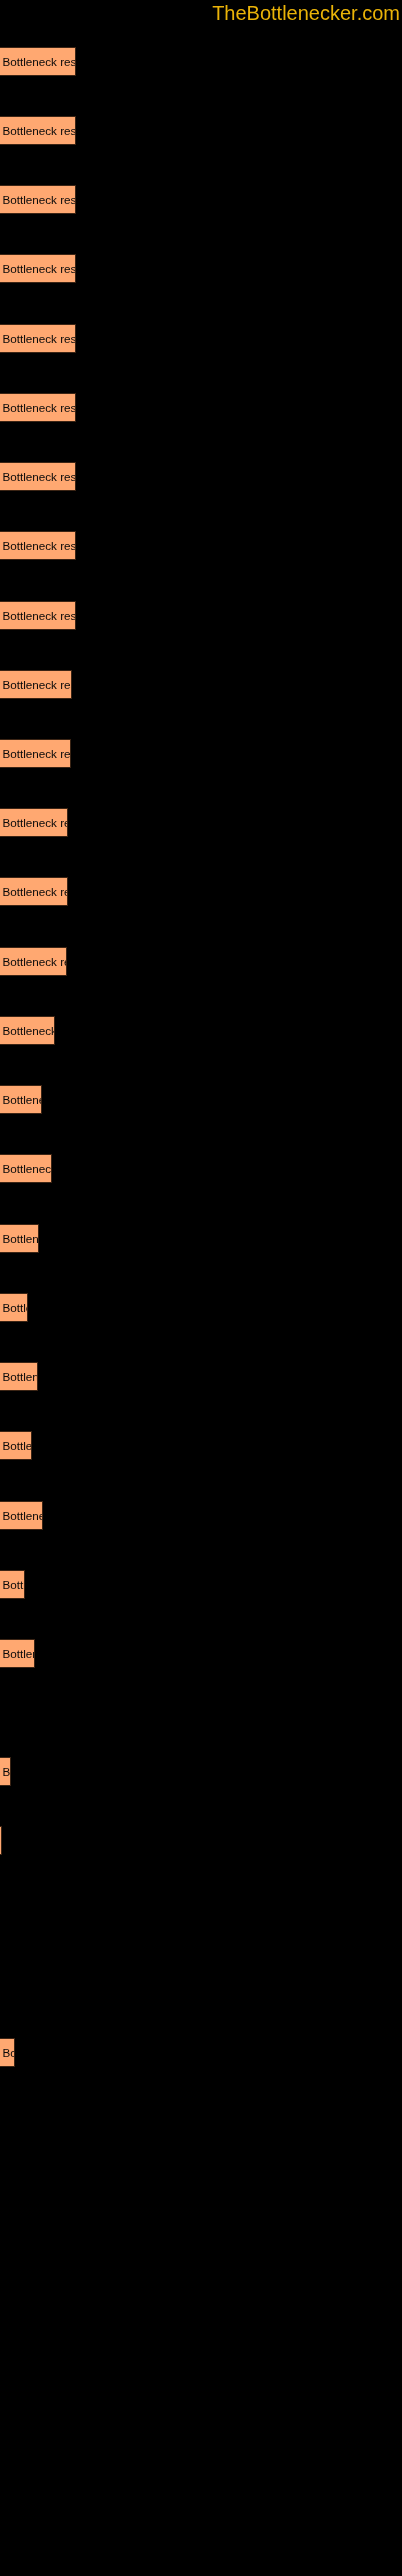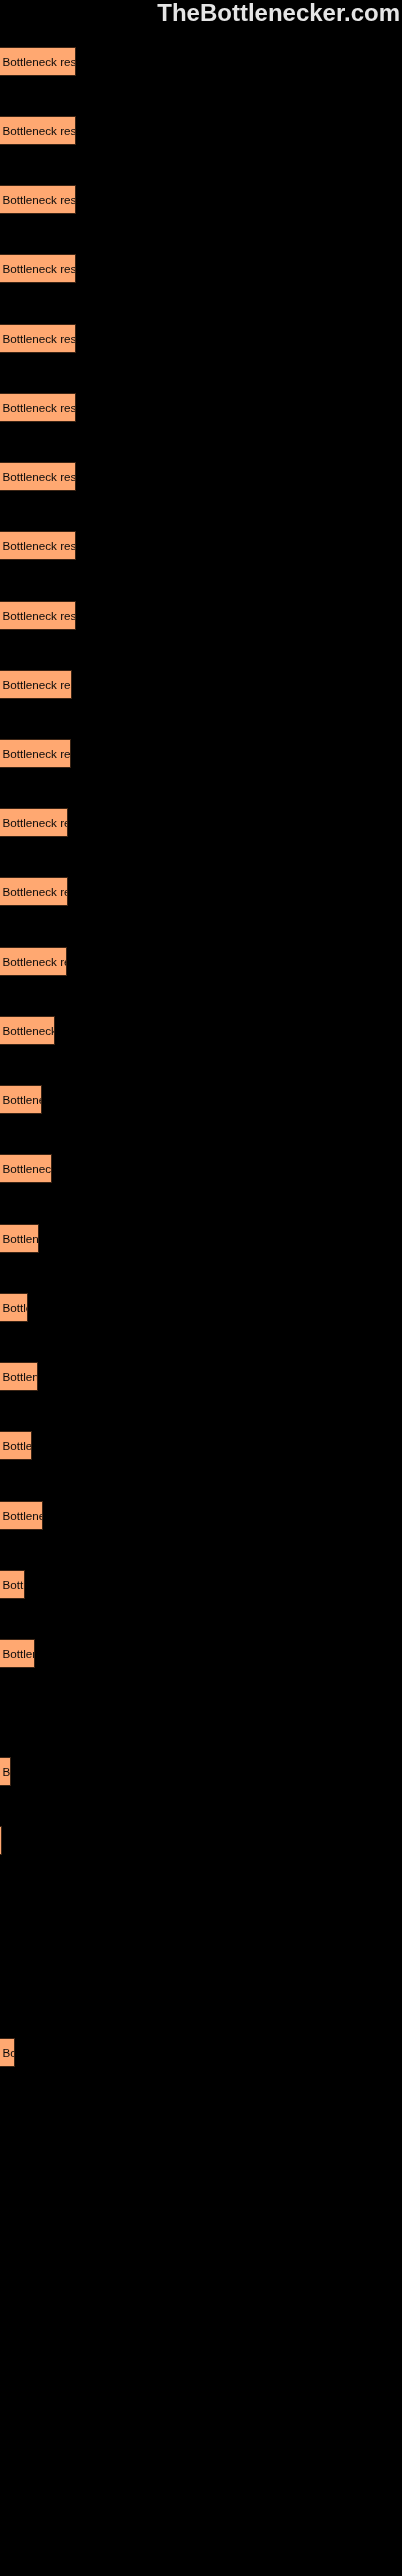--- a/index.html
+++ b/index.html
@@ -15,27 +15,26 @@
     font-family: "Liberation Sans", sans-serif;
     -webkit-font-smoothing: antialiased;
   }
 
   .site-header {
     position: absolute;
     top: 0px;
     left: 0px;
     width: 400px;
     text-align: right;
-    color: #e5e5e5;
-    font-size: 24px;
+    color: #eab308;
+    font-size: 20px;
     font-family: "Liberation Sans", sans-serif;
     line-height: 26px;
     letter-spacing: 0px;
     white-space: nowrap;
-    font-weight: bold;
   }
 
   .chart {
     position: absolute;
     top: 0px;
     left: 0px;
     width: 403px;
     height: 2576px;
   }
 

